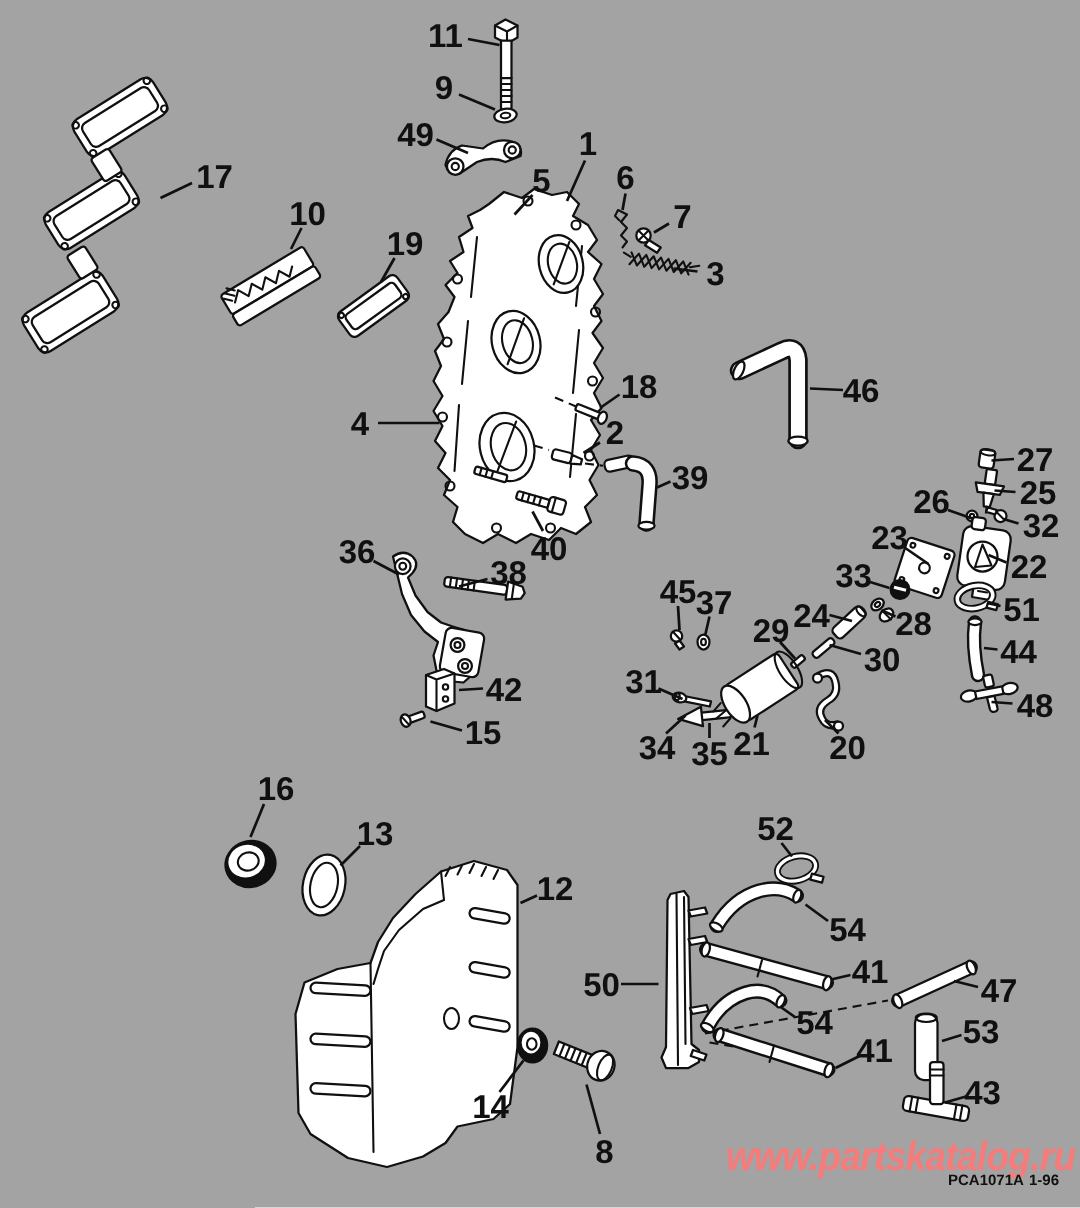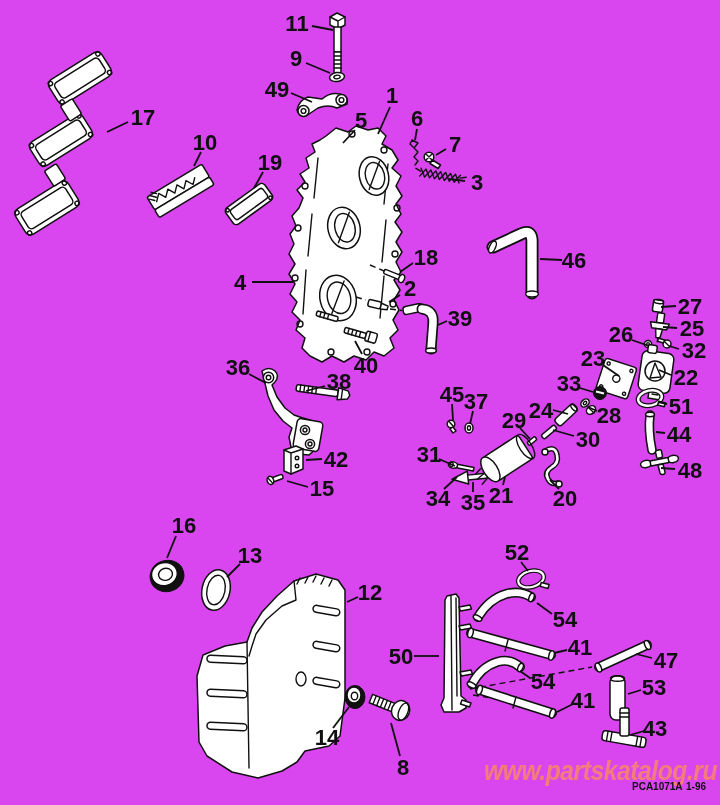--- a/index.html
+++ b/index.html
@@ -1,16 +1,16 @@
 <!DOCTYPE html>
 <html><head>
 <meta charset="utf-8">
 <style>
   html,body{margin:0;padding:0;background:#ffffff;}
-  .stage{position:relative;width:720px;height:805px;background:#d946ef;overflow:hidden;}
+  .stage{position:relative;width:720px;height:805px;background:#a3a3a3;overflow:hidden;}
   svg{display:block}
   .p  {fill:#ffffff;stroke:#101010;stroke-width:1.5;stroke-linecap:round;stroke-linejoin:round;}
   .pn {fill:none;stroke:#101010;stroke-width:1.4;stroke-linecap:round;stroke-linejoin:round;}
   .dk {fill:#101010;stroke:#101010;stroke-width:1;}
   .tubeO{fill:none;stroke:#101010;stroke-linecap:round;stroke-linejoin:round;}
   .tubeI{fill:none;stroke:#ffffff;stroke-linecap:round;stroke-linejoin:round;}
   .dash{fill:none;stroke:#101010;stroke-width:1.4;stroke-dasharray:6 4;}
   .leader{stroke:#101010;stroke-width:1.8;}
   .lbl{font:700 22px "Liberation Sans", sans-serif;fill:#101010;}
   .wm{font:italic 700 27px "Liberation Sans", sans-serif;letter-spacing:-0.5px;}

